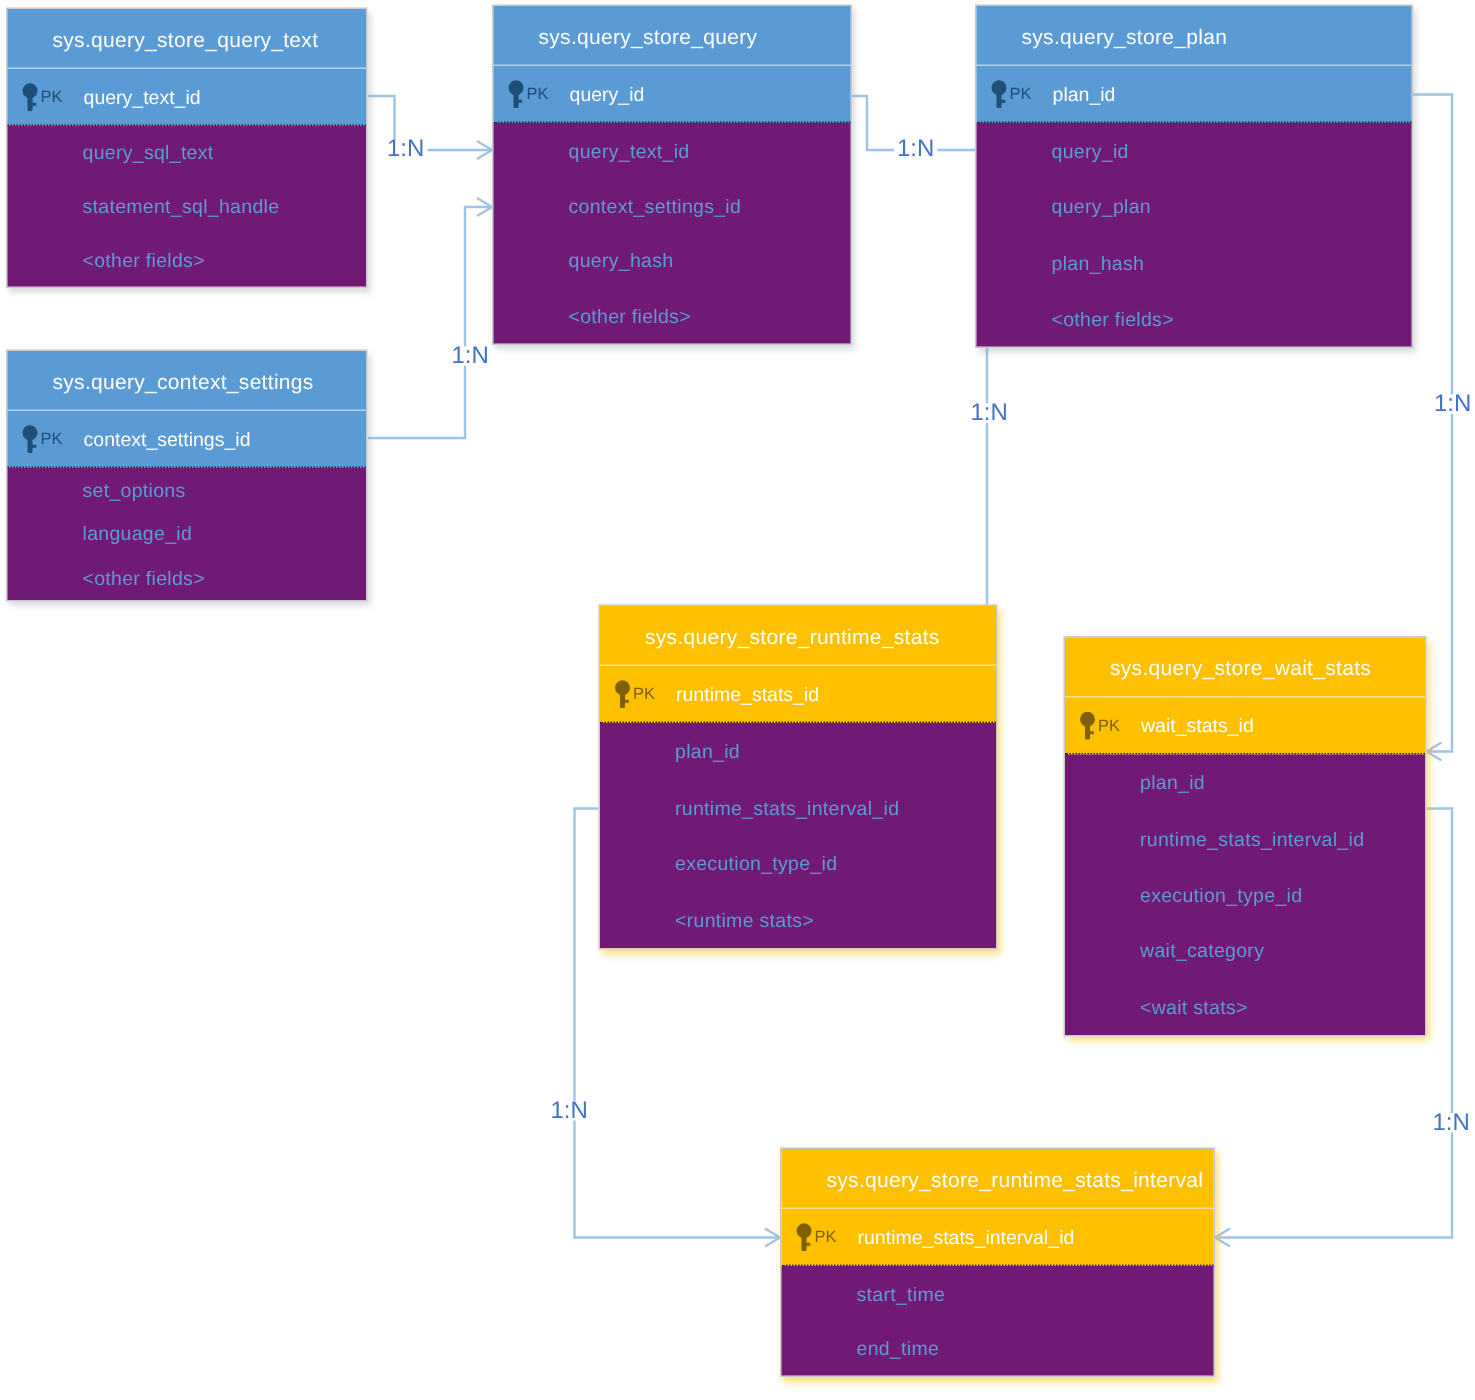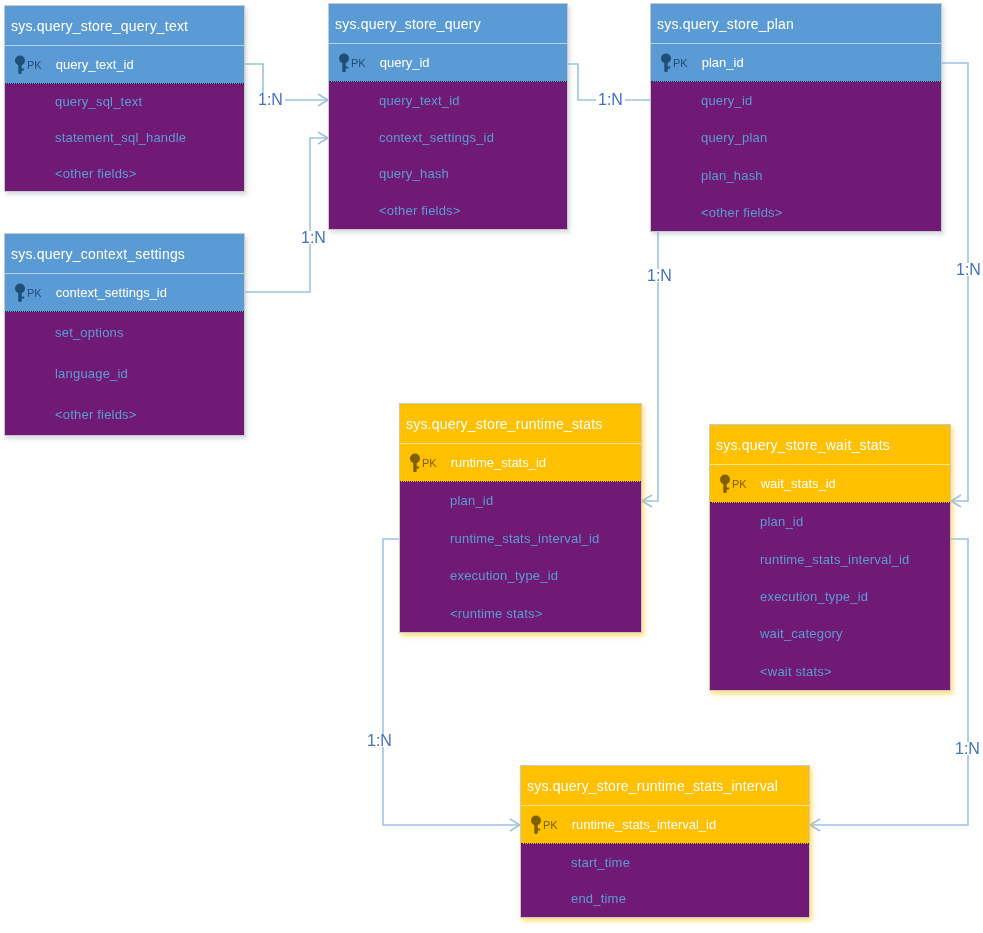--- a/index.html
+++ b/index.html
@@ -7,21 +7,21 @@
     position:relative;width:983px;height:933px;background:#ffffff;overflow:hidden;
     font-family:"Liberation Sans","DejaVu Sans",sans-serif;
   }
   .entity{
     position:absolute;display:flex;flex-direction:column;
     border:1px solid #c9c9c9;box-sizing:border-box;background:#f2f2f2;
   }
   .entity.blue{box-shadow:2px 3px 4px rgba(150,160,170,0.35);}
   .entity.orange{box-shadow:2px 3px 5px rgba(255,192,0,0.55);}
   .t-header{
-    flex:0 0 39px;display:flex;align-items:center;padding-left:6px;
+    flex:0 0 39px;display:flex;align-items:center;padding-left:30px;
     color:#ffffff;font-size:14px;letter-spacing:.2px;
     border-bottom:1px solid rgba(255,255,255,0.55);
   }
   .blue .t-header,.blue .t-pk{background:#5b9bd5;}
   .orange .t-header,.orange .t-pk{background:#ffc000;}
   .t-pk{
     flex:0 0 37px;display:flex;align-items:center;padding-left:9px;
     color:#ffffff;font-size:13px;
     border-bottom:1px dotted #222222;
   }
@@ -126,41 +126,41 @@
       <span class="pk-field">plan_id</span>
     </div>
     <div class="t-body">
       <div class="t-row">query_id</div>
       <div class="t-row">query_plan</div>
       <div class="t-row">plan_hash</div>
       <div class="t-row">&lt;other fields&gt;</div>
     </div>
   </div>
 
-  <div class="entity blue" style="left:4px;top:233px;width:241px;height:203px">
+  <div class="entity blue" style="left:4px;top:233px;width:241px;height:168px">
     <div class="t-header">sys.query_context_settings</div>
     <div class="t-pk">
       <span class="key-icon pk-mark">
           <svg width="12" height="20" viewBox="0 0 12 20">
             <circle cx="6" cy="5.5" r="5" fill="currentColor"></circle>
             <rect x="4.3" y="9" width="3.4" height="10" rx="1" fill="currentColor"></rect>
             <rect x="6.8" y="13.5" width="3.4" height="2" fill="currentColor"></rect>
           </svg>
         </span>
       <span class="pk-badge pk-mark">PK</span>
       <span class="pk-field">context_settings_id</span>
     </div>
     <div class="t-body">
       <div class="t-row">set_options</div>
       <div class="t-row">language_id</div>
       <div class="t-row">&lt;other fields&gt;</div>
     </div>
   </div>
 
-  <div class="entity orange" style="left:399px;top:403px;width:243px;height:230px">
+  <div class="entity orange" style="left:399px;top:403px;width:266px;height:230px">
     <div class="t-header">sys.query_store_runtime_stats</div>
     <div class="t-pk">
       <span class="key-icon pk-mark">
           <svg width="12" height="20" viewBox="0 0 12 20">
             <circle cx="6" cy="5.5" r="5" fill="currentColor"></circle>
             <rect x="4.3" y="9" width="3.4" height="10" rx="1" fill="currentColor"></rect>
             <rect x="6.8" y="13.5" width="3.4" height="2" fill="currentColor"></rect>
           </svg>
         </span>
       <span class="pk-badge pk-mark">PK</span>

